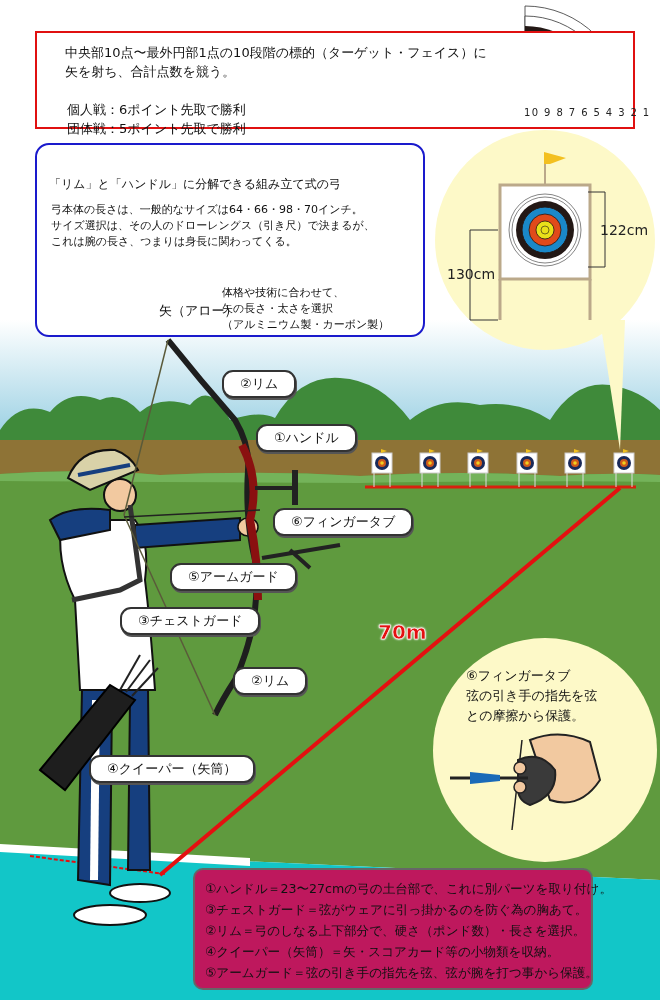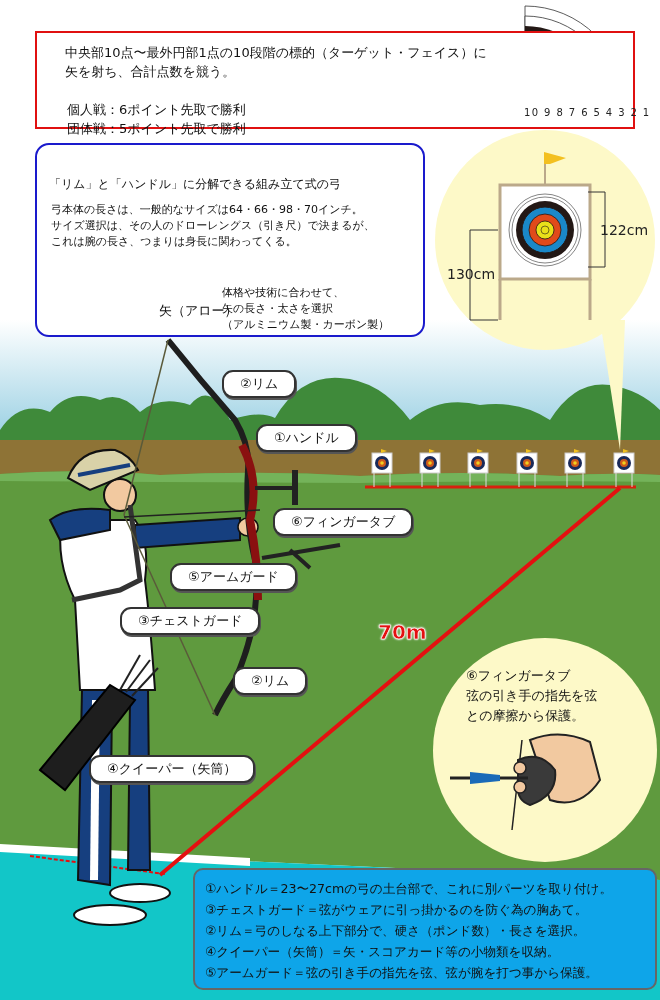--- a/index.html
+++ b/index.html
@@ -12,21 +12,21 @@
   .bow-box{left:35px;top:143px;width:390px;height:194px;border:2px solid #1a1acc;border-radius:14px;background:#fff;box-sizing:border-box;}
   .bow-title{position:absolute;left:14px;top:4px;font-size:17px;}
   .bow-sub{position:absolute;left:12px;top:31px;font-size:12px;text-align:right;}
   .bow-desc{position:absolute;left:14px;top:57px;font-size:11px;line-height:16px;}
   .arrow-label{position:absolute;left:122px;top:157px;font-size:13px;}
   .arrow-note{position:absolute;left:185px;top:140px;font-size:11px;line-height:16px;}
   .callout{position:absolute;background:#fff;border:2px solid #333;border-radius:11px;font-size:13px;padding:3px 16px;white-space:nowrap;box-shadow:1px 2px 0 #555;}
   .target-dim{position:absolute;font-size:14px;color:#222;}
   .dist-label{position:absolute;left:378px;top:620px;font-size:20px;font-weight:bold;color:#e41010;-webkit-text-stroke:0.5px #fff;text-shadow:0 0 2px #fff,0 0 2px #fff,0 0 3px #fff;text-align:center;}
   .ft-text{position:absolute;left:466px;top:666px;font-size:13px;line-height:20px;}
-  .legend-box{left:193px;top:868px;width:464px;height:122px;background:#0ea5e9;border:2px solid #666;border-radius:10px;box-sizing:border-box;}
+  .legend-box{left:193px;top:868px;width:400px;height:122px;background:#be185d;border:2px solid #666;border-radius:10px;box-sizing:border-box;}
   .legend-box .items{position:absolute;left:10px;top:8px;font-size:12.6px;line-height:21px;white-space:nowrap;}
   .score-nums{position:absolute;left:524px;top:107px;font-size:10px;letter-spacing:1.4px;color:#222;}
 </style>
 </head>
 <body>
 
 <svg class="scene" width="660" height="1000" viewBox="0 0 660 1000">
   <defs>
     <linearGradient id="sky" x1="0" y1="0" x2="0" y2="1">
       <stop offset="0" stop-color="#ffffff"></stop>

